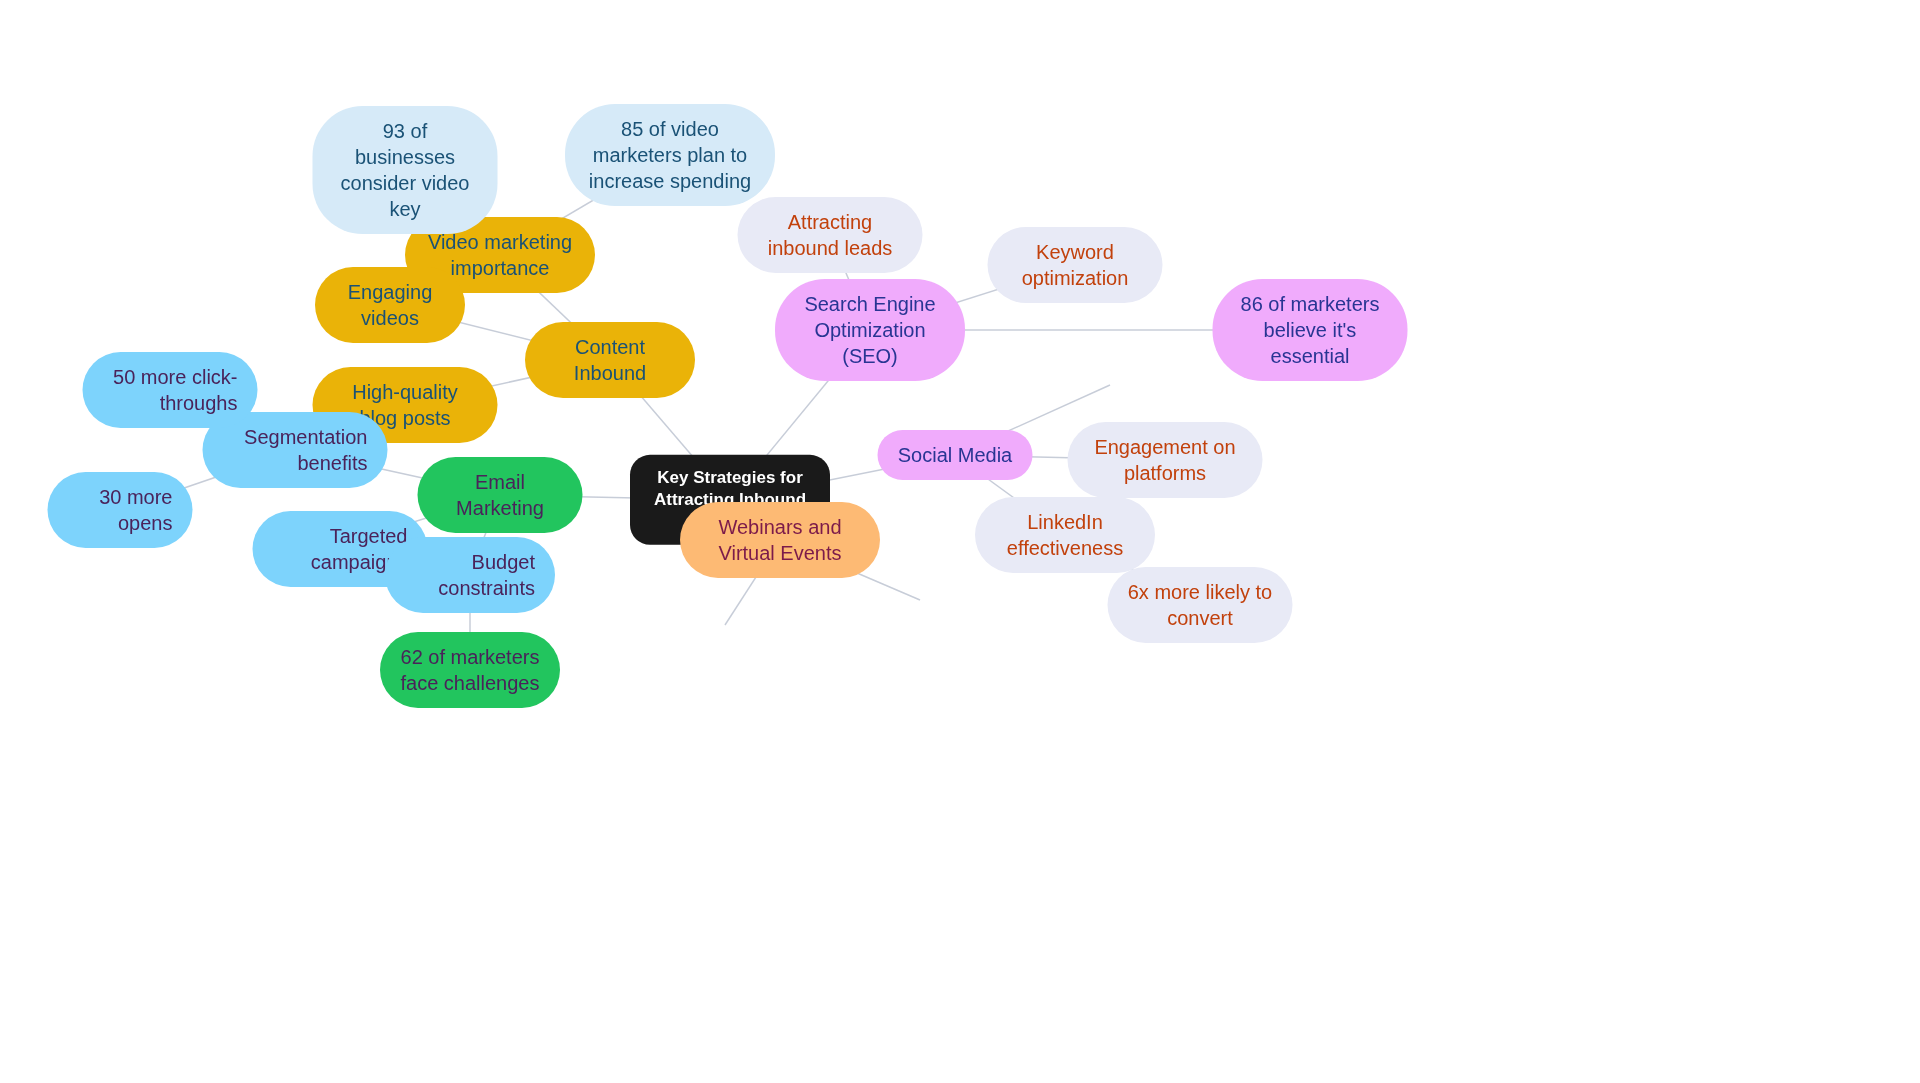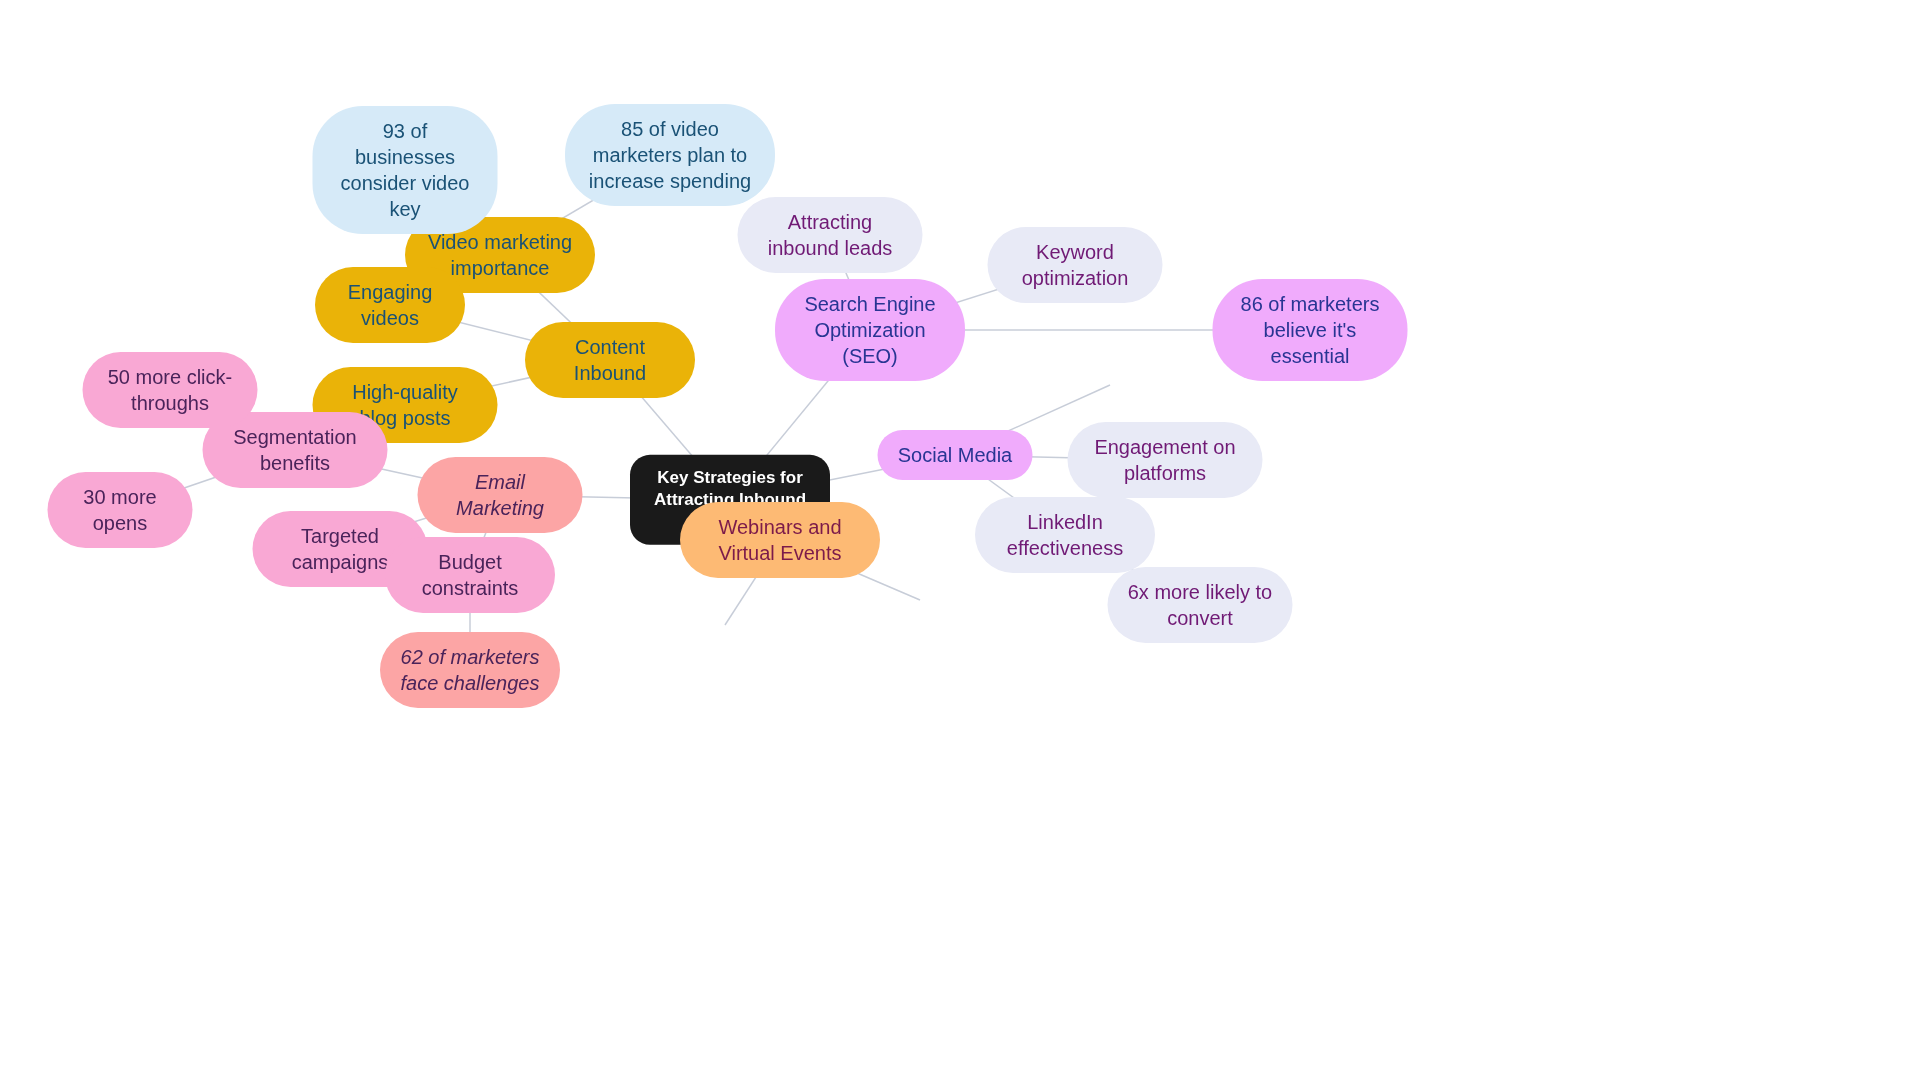--- a/index.html
+++ b/index.html
@@ -47,43 +47,43 @@
       background: #eab308;
       color: #1a5276;
       border: none;
     }
     .node-blue-light {
       background: #d6eaf8;
       color: #1a5276;
       border: none;
     }
     .node-purple {
-      background: #fca5a5;
+      background: #22c55e;
       color: #4a235a;
       border: none;
-      font-style: italic;
     }
     .node-purple-light {
-      background: #f9a8d4;
+      background: #7dd3fc;
       color: #4a235a;
       border: none;
+      text-align: right;
     }
     .node-pink {
       background: #fdba74;
       color: #7c1b4a;
       border: none;
     }
     .node-lavender {
       background: #f0abfc;
       color: #283593;
       border: none;
     }
     .node-lavender-light {
       background: #e8eaf6;
-      color: #701a75;
+      color: #c2410c;
       border: none;
     }
   </style>
 </head>
 <body>
 
 <div id="mind-map-container">
   <svg id="connections">
       <line x1="730" y1="500" x2="610" y2="360" stroke="#b0b8c8" stroke-width="1.5" opacity="0.7"></line>
       <line x1="730" y1="500" x2="870" y2="330" stroke="#b0b8c8" stroke-width="1.5" opacity="0.7"></line>

